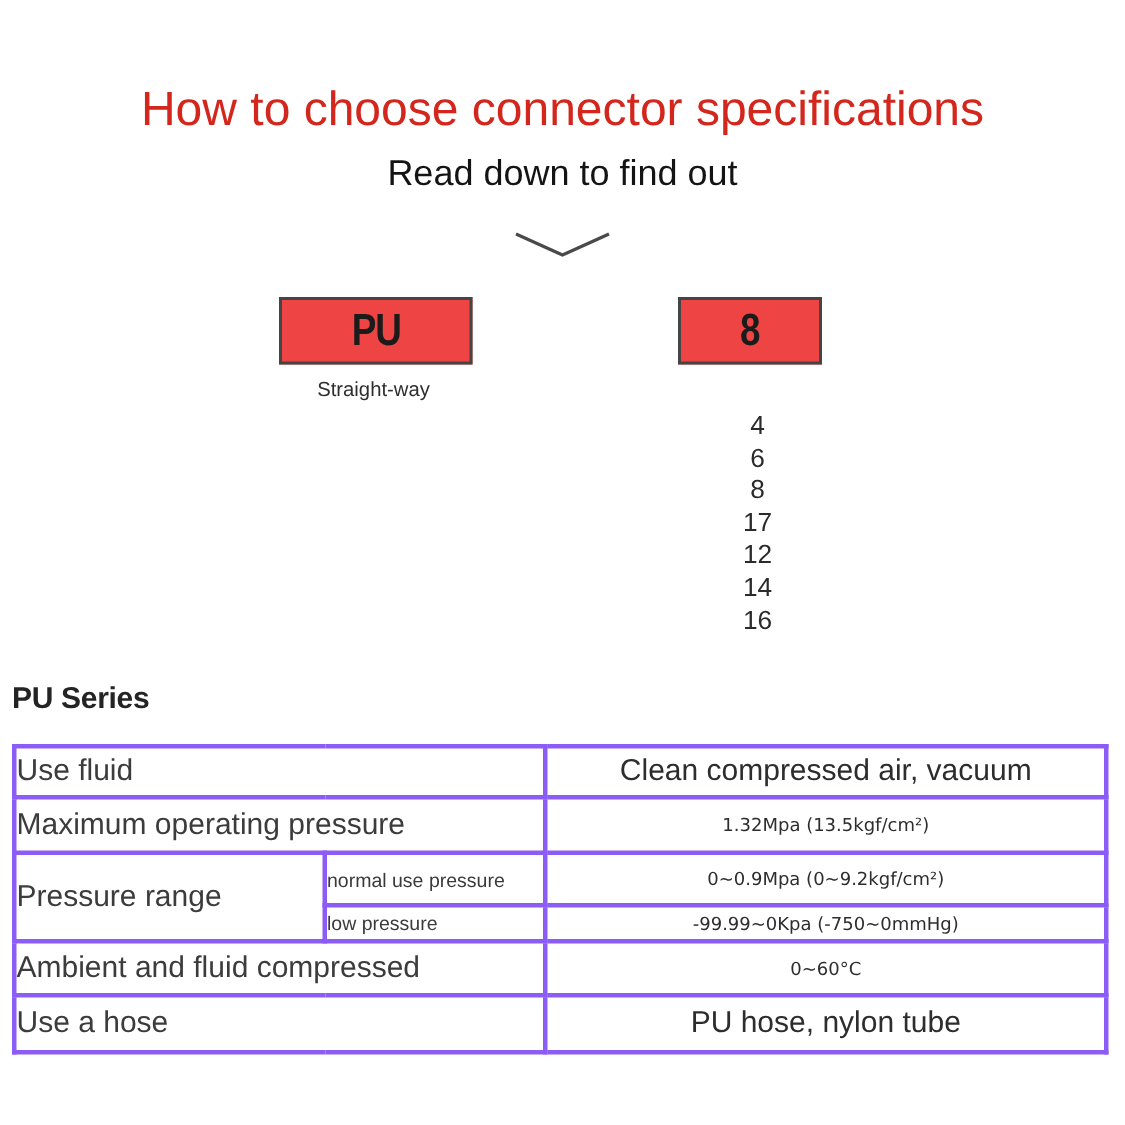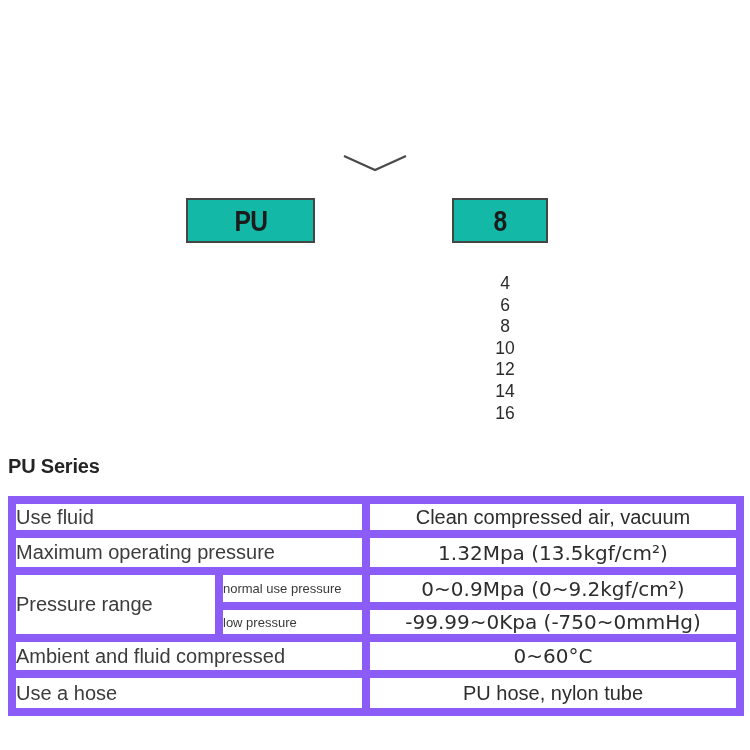--- a/index.html
+++ b/index.html
@@ -15,21 +15,21 @@
     font-size:32px;letter-spacing:0px;color:#d3271d;
   }
   .subtitle{
     top:102px;left:0;width:750px;text-align:center;
     font-size:24px;color:#141414;
   }
   .chevron{top:152px;left:341px;}
 
   
   .spec-box{
-    border:2px solid #454545;background:#14b8a6;
+    border:2px solid #454545;background:#ef4444;
     display:flex;align-items:center;justify-content:center;
   }
   .box-pu{left:186px;top:198px;width:125px;height:41px;}
   .box-size{left:452px;top:198px;width:92px;height:41px;}
   .box-code{
     font-weight:bold;font-size:30px;color:#1b1b1b;
     transform:scaleX(0.82);letter-spacing:-1px;
   }
   .box-caption{
     font-size:13.5px;color:#2e2e2e;width:160px;top:252px;text-align:center;
@@ -48,62 +48,65 @@
     left:8px;top:455px;font-size:20px;font-weight:bold;color:#242424;
     letter-spacing:-0.2px;
   }
 
   
   table.spec{
     position:absolute;left:8px;top:496px;width:728px;
     border-collapse:collapse;table-layout:fixed;
   }
   table.spec td{
-    border:8px solid #8b5cf6;padding:0;vertical-align:middle;
+    border:3px solid #8b5cf6;padding:0;vertical-align:middle;
     background:#ffffff;
   }
   td.beige{background:#f4ead9;}
   td.lbl{
     font-size:20px;color:#3c3c3c;padding-left:15px;
     white-space:nowrap;overflow:hidden;
   }
   td.sublbl{
     font-size:13px;color:#3a3a3a;text-align:left;
   }
   td.val{
     font-family:"DejaVu Sans", sans-serif;
-    font-size:20px;color:#2d2d2d;text-align:center;white-space:nowrap;
+    font-size:12px;color:#2d2d2d;text-align:center;white-space:nowrap;
   }
   td.val.big{font-size:20px;font-family:"Liberation Sans", sans-serif;}
   tr.r1{height:34px;} tr.r2{height:37px;} tr.r3{height:35px;}
   tr.r4{height:24px;} tr.r5{height:36px;} tr.r6{height:38px;}
 </style>
 </head>
 <body>
 
 <div id="stage">
 
+  <div class="abs title">How to choose connector specifications</div>
+  <div class="abs subtitle">Read down to find out</div>
 
   <svg class="abs chevron" width="68" height="22" viewBox="0 0 68 22">
     <polyline points="3,4 34,18 65,4" fill="none" stroke="#4a4a4a" stroke-width="2.2"></polyline>
   </svg>
 
   <div class="abs spec-box box-pu">
     <span class="box-code">PU</span>
   </div>
+  <div class="abs box-caption cap-pu">Straight-way</div>
 
   <div class="abs spec-box box-size">
     <span class="box-code">8</span>
   </div>
 
   <div class="abs size-list">
     <div>4</div>
     <div>6</div>
     <div>8</div>
-    <div>10</div>
+    <div>17</div>
     <div>12</div>
     <div>14</div>
     <div>16</div>
   </div>
 
   <div class="abs series-heading">PU Series</div>
 
   <table class="spec">
     <colgroup>
       <col style="width:207px">

